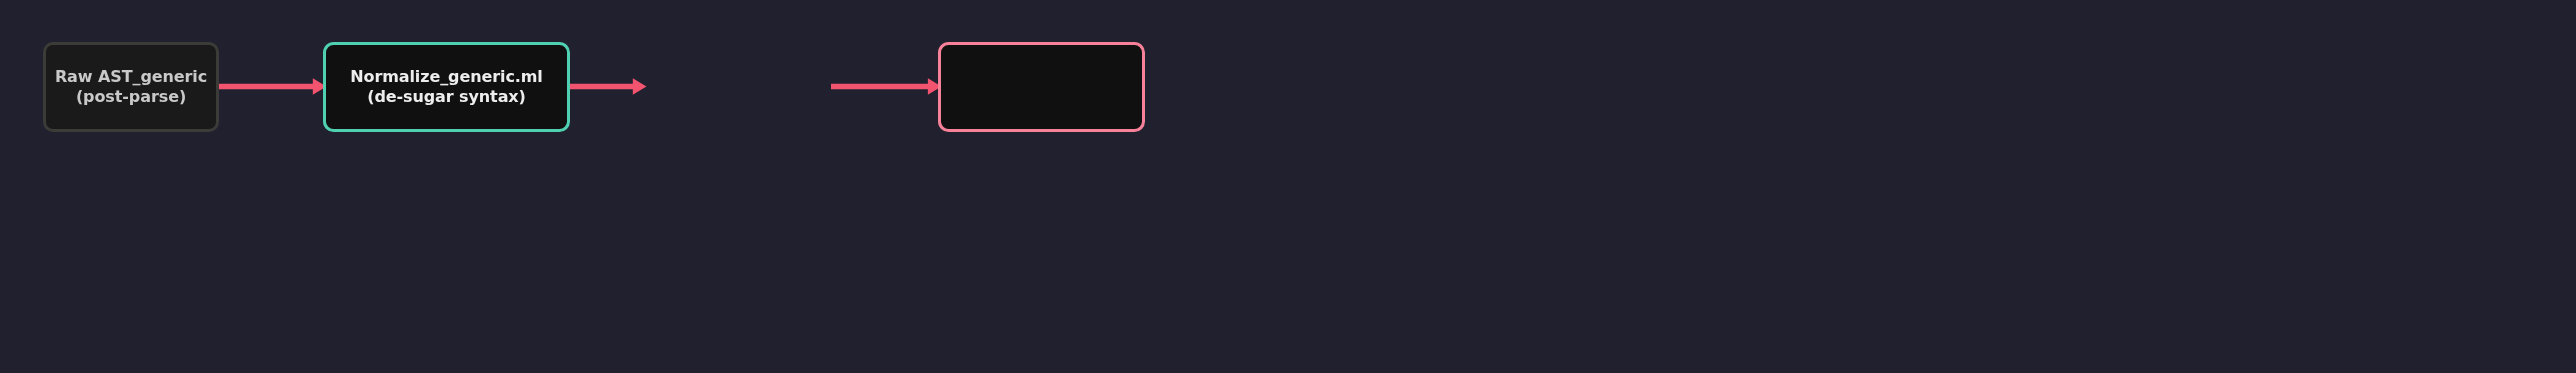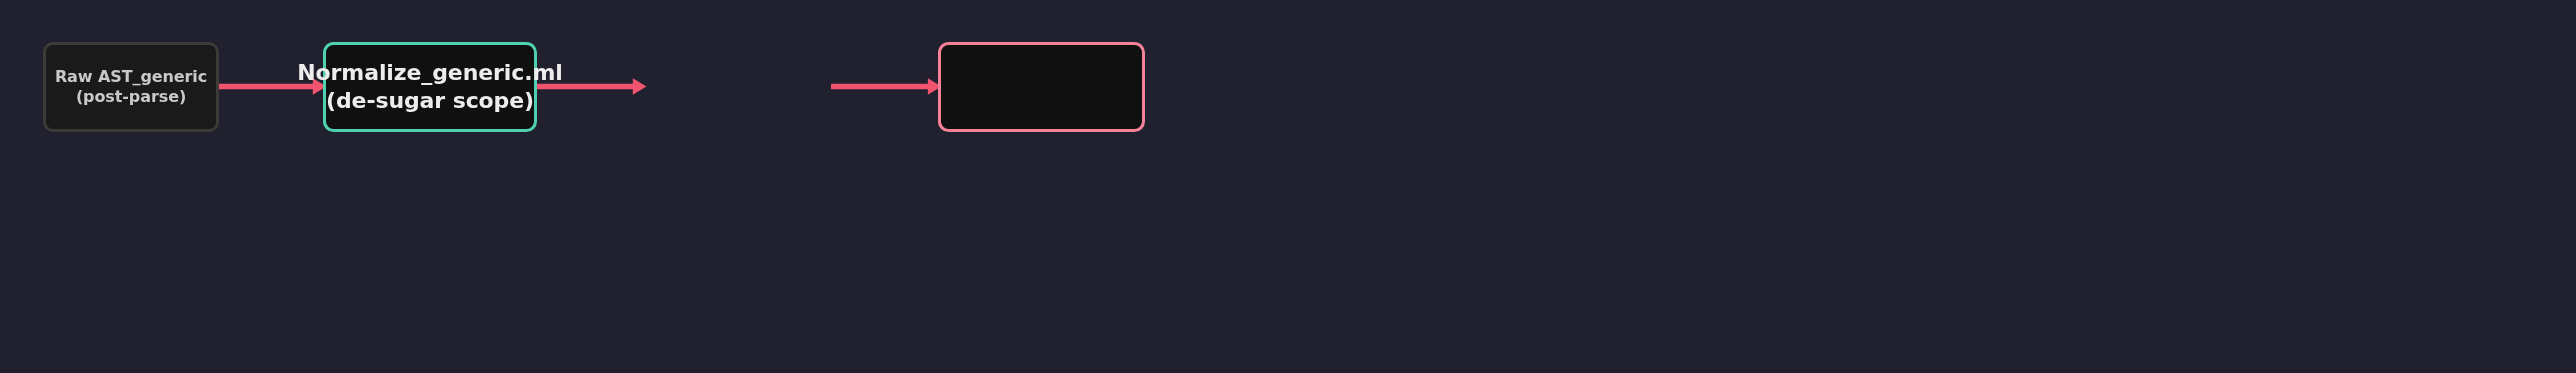--- a/index.html
+++ b/index.html
@@ -49,27 +49,27 @@
     border-width: 3px;
     border-color: #3b3b38;
     border-radius: 10px;
     color: #c9c9c9;
     font-size: 16px;
   }
   
   .node--normalize {
     left: 323px;
     top: 42px;
-    width: 214px;
+    width: 247px;
     height: 90px;
     background: #101010;
     border-width: 3.8px;
     border-color: #4fd1b1;
     color: #ededed;
-    font-size: 22px;
+    font-size: 16px;
   }
   
   .node--naming {
     left: 644px;
     top: 42px;
     width: 189px;
     height: 90px;
     background: #0e0e0e;
     border-width: 3.8px;
     border-color: #ef4d6c;
@@ -126,21 +126,21 @@
     </svg>
   </div>
 
   <div class="node node--raw" style="border-color: rgb(59, 59, 56); background: rgb(26, 26, 26); color: rgb(201, 201, 201);">
     <span class="line">Raw AST_generic</span>
     <span class="line">(post-parse)</span>
   </div>
 
   <div class="node node--normalize" style="border-color: rgb(79, 209, 177); background: rgb(16, 16, 16); color: rgb(237, 237, 237);">
     <span class="line">Normalize_generic.ml</span>
-    <span class="line">(de-sugar scope)</span>
+    <span class="line">(de-sugar syntax)</span>
   </div>
 
 
   <div class="node node--enriched" style="border-color: rgb(248, 129, 154); background: rgb(16, 16, 16); color: rgb(237, 237, 237);">
   </div>
 
 </div>
 
 
 </body></html>

